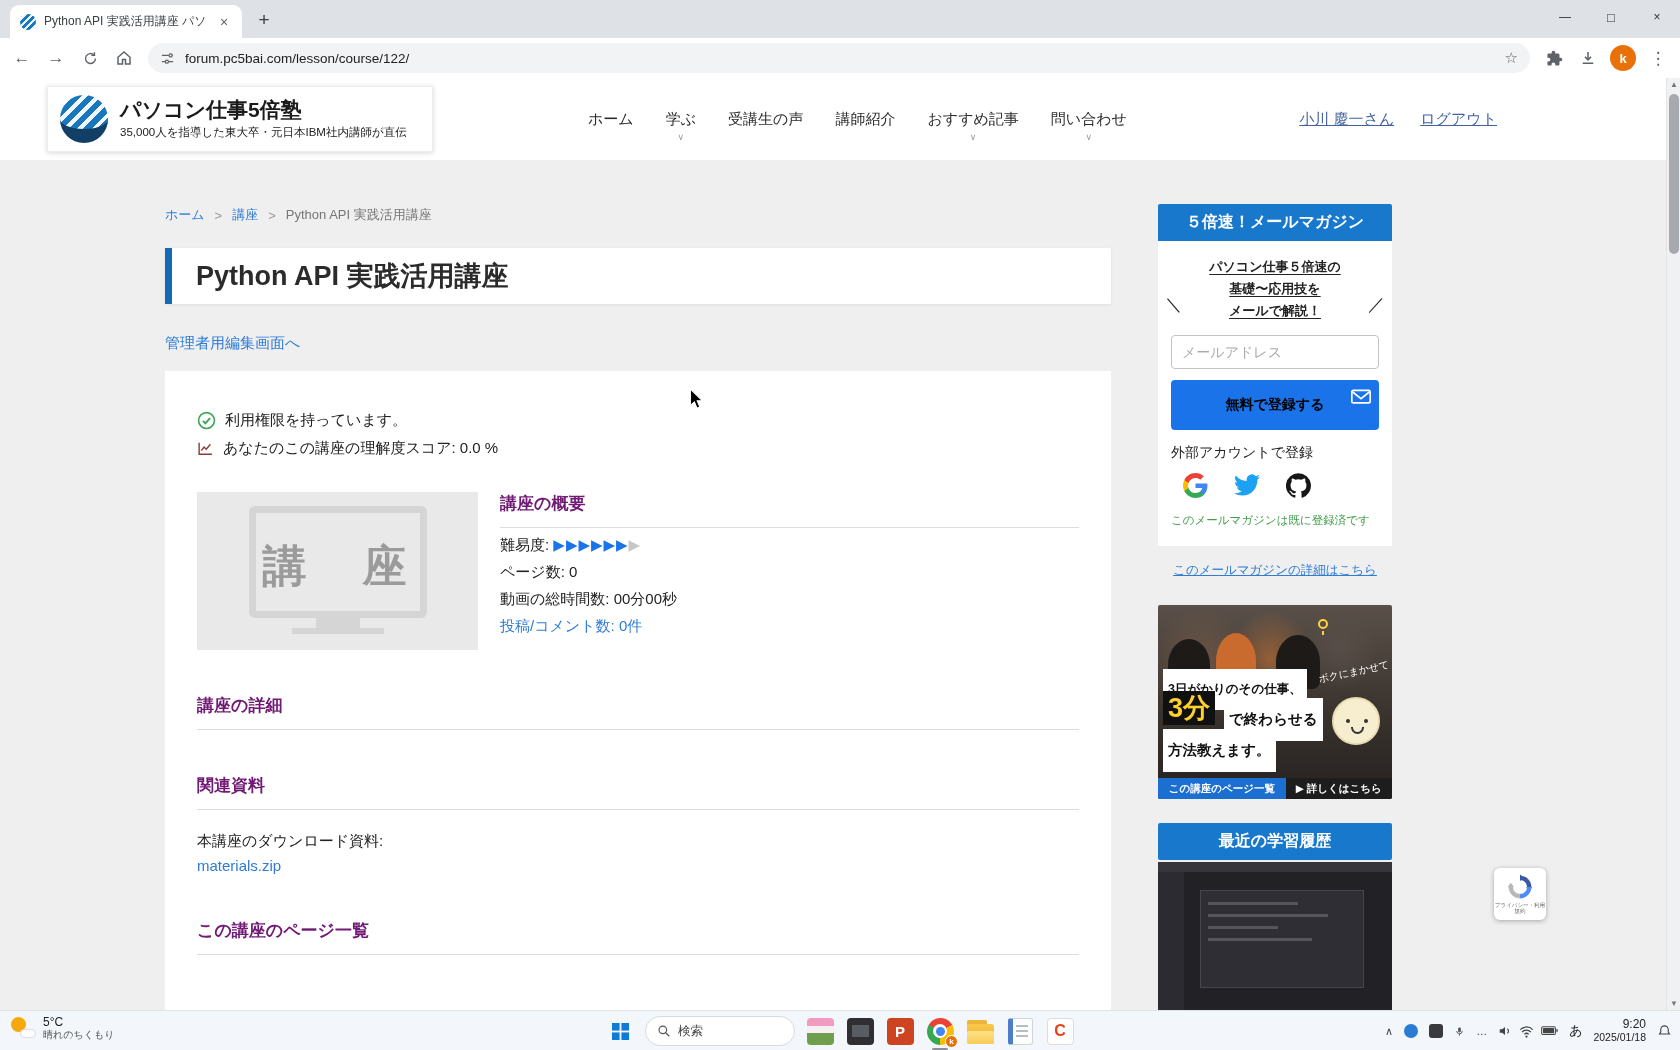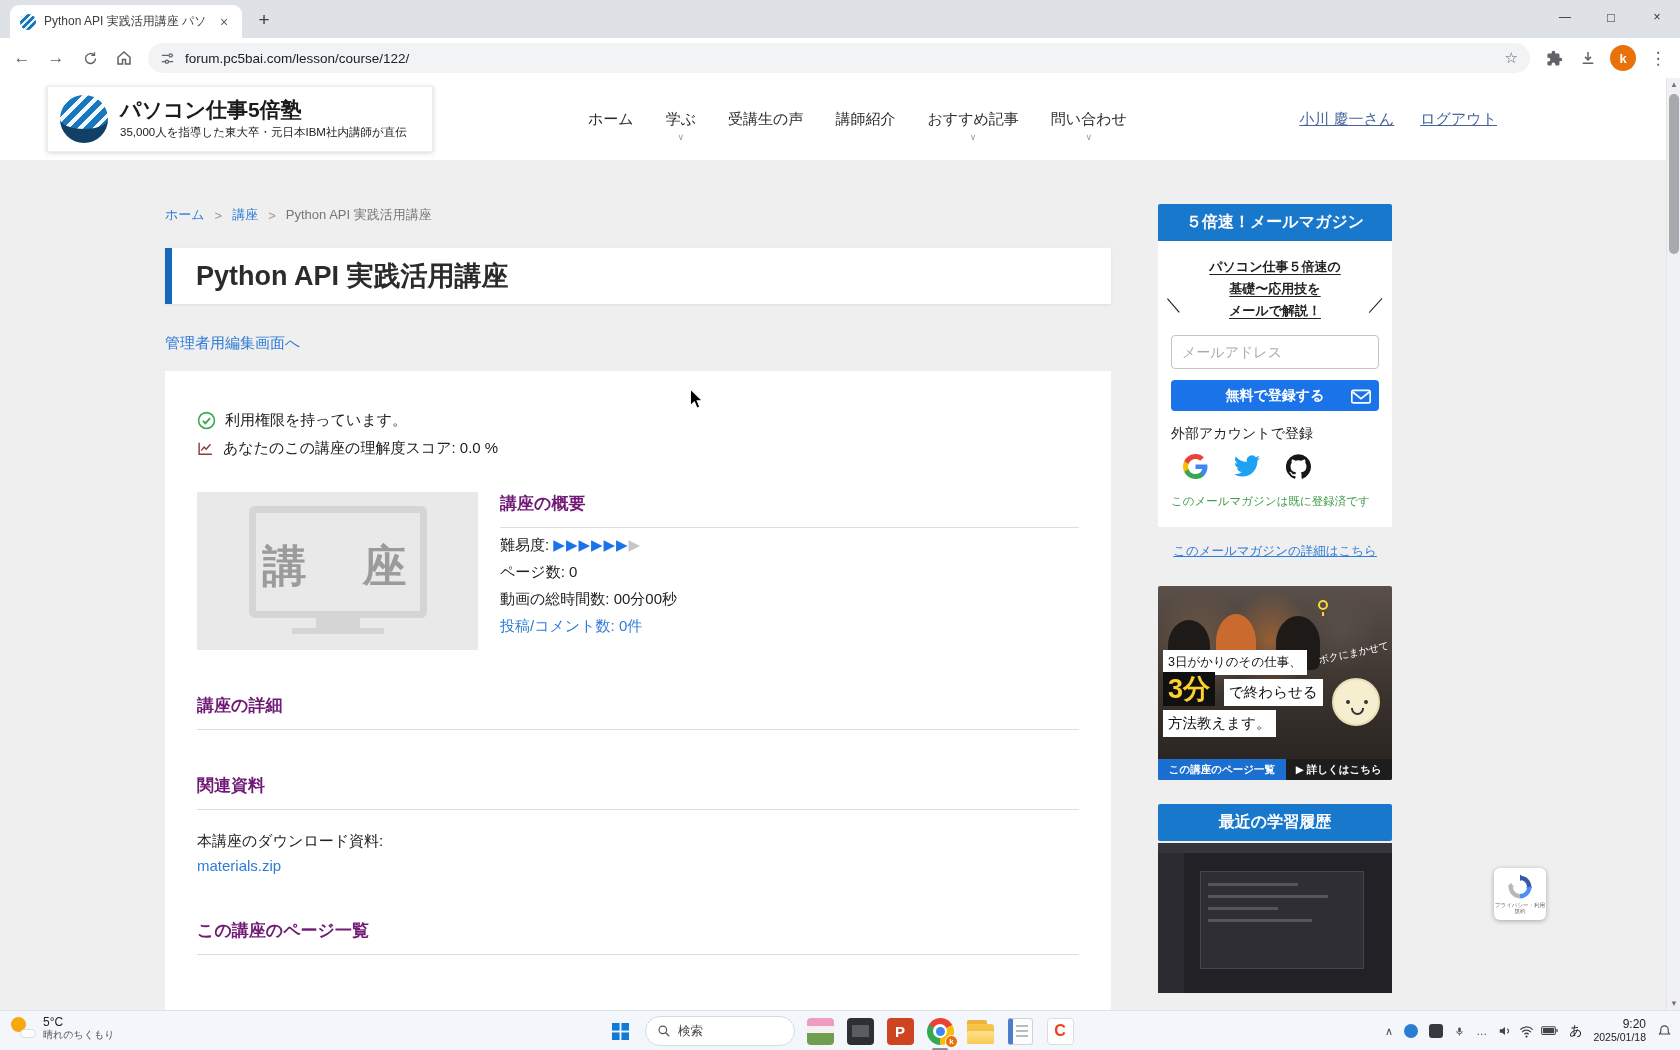--- a/index.html
+++ b/index.html
@@ -68,35 +68,35 @@
   
   .sidebar {position:absolute; left:1158px; top:126px; width:234px;}
   .blue-head {background:#1878cc; color:#fff; font-weight:bold; text-align:center; padding:8px 0; font-size:16px; border-radius:2px 2px 0 0;}
   .nl-body {background:#fff; padding:15px 13px 18px; text-align:center; position:relative;}
   .nl-desc {font-size:13px; font-weight:bold; color:#222; line-height:22px;}
   .nl-desc span {text-decoration:underline; text-underline-offset:3px;}
   .deco {position:absolute; top:52px; font-size:17px; color:#222;}
   .deco.l {left:7px;} .deco.r {right:7px;}
   .nl-input {width:100%; height:34px; border:1px solid #c3c3c3; border-radius:4px; margin-top:13px; font-size:14px; padding:0 10px; color:#333; font-family:inherit;}
   .nl-input::placeholder {color:#aaa;}
-  .nl-btn {width:100%; height:31px; margin-top:11px; background:#1a73e8; border:none; border-radius:4px; color:#ffffff; font-size:14px; font-weight:bold; position:relative; cursor:pointer; font-family:inherit;}
+  .nl-btn {width:100%; height:50px; margin-top:11px; background:#1a73e8; border:none; border-radius:4px; color:#000000; font-size:14px; font-weight:bold; position:relative; cursor:pointer; font-family:inherit;}
   .nl-btn svg {position:absolute; right:8px; top:8px;}
   .ext-label {margin-top:14px; text-align:left; font-size:14px; color:#222;}
   .social-row {margin-top:10px; display:flex; align-items:center; gap:26px; padding-left:12px;}
   .green-note {margin-top:15px; font-size:11.5px; color:#3f9c49; text-align:left;}
   .nl-detail-link {display:block; margin-top:16px; text-align:center; font-size:12.5px; color:#2e7cd6; text-decoration:underline; cursor:pointer;}
 
   .ad {margin-top:26px; height:194px; position:relative; overflow:hidden; border-radius:2px;
        background:
         radial-gradient(70px 80px at 18% 30%, rgba(120,90,70,.8), transparent 70%),
         radial-gradient(60px 70px at 48% 28%, rgba(210,120,50,.55), transparent 70%),
         radial-gradient(55px 60px at 78% 22%, rgba(90,80,75,.8), transparent 70%),
         linear-gradient(180deg,#5a5049 0%, #3a332e 55%, #262220 100%);}
   .ad .fig {position:absolute; border-radius:50% 50% 8px 8px; background:#1d1a18;}
-  .ad .chip {position:absolute; background:#fff; color:#111; font-weight:normal; padding:4px 5px; white-space:nowrap;}
+  .ad .chip {position:absolute; background:#fff; color:#111; font-weight:bold; padding:12px 5px; white-space:nowrap;}
   .ad .chip1 {top:64px; left:5px; font-size:12.5px;}
   .ad .big-chip {position:absolute; top:86px; left:5px; background:#101010; color:#ffd12e; font-size:27px; font-weight:bold; padding:0 5px; line-height:34px;}
   .ad .chip2 {top:93px; left:66px; font-size:14.5px;}
   .ad .chip3 {top:124px; left:5px; font-size:14.5px;}
   .ad .speech {position:absolute; top:60px; right:2px; font-size:10px; color:#fff; transform:rotate(-12deg); white-space:nowrap;}
   .ad .char {position:absolute; right:8px; top:92px; width:52px; height:58px;}
   .ad .char .head {width:48px; height:48px; border-radius:50%; background:#f7eecf; border:2px solid #e8dcb2; position:relative;}
   .ad .char .eye {position:absolute; top:20px; width:4px; height:4px; border-radius:50%; background:#333;}
   .ad .char .eye.e1 {left:12px;} .ad .char .eye.e2 {left:30px;}
   .ad .char .mouth {position:absolute; top:28px; left:17px; width:13px; height:7px; border:2px solid #333; border-top:none; border-radius:0 0 10px 10px;}

